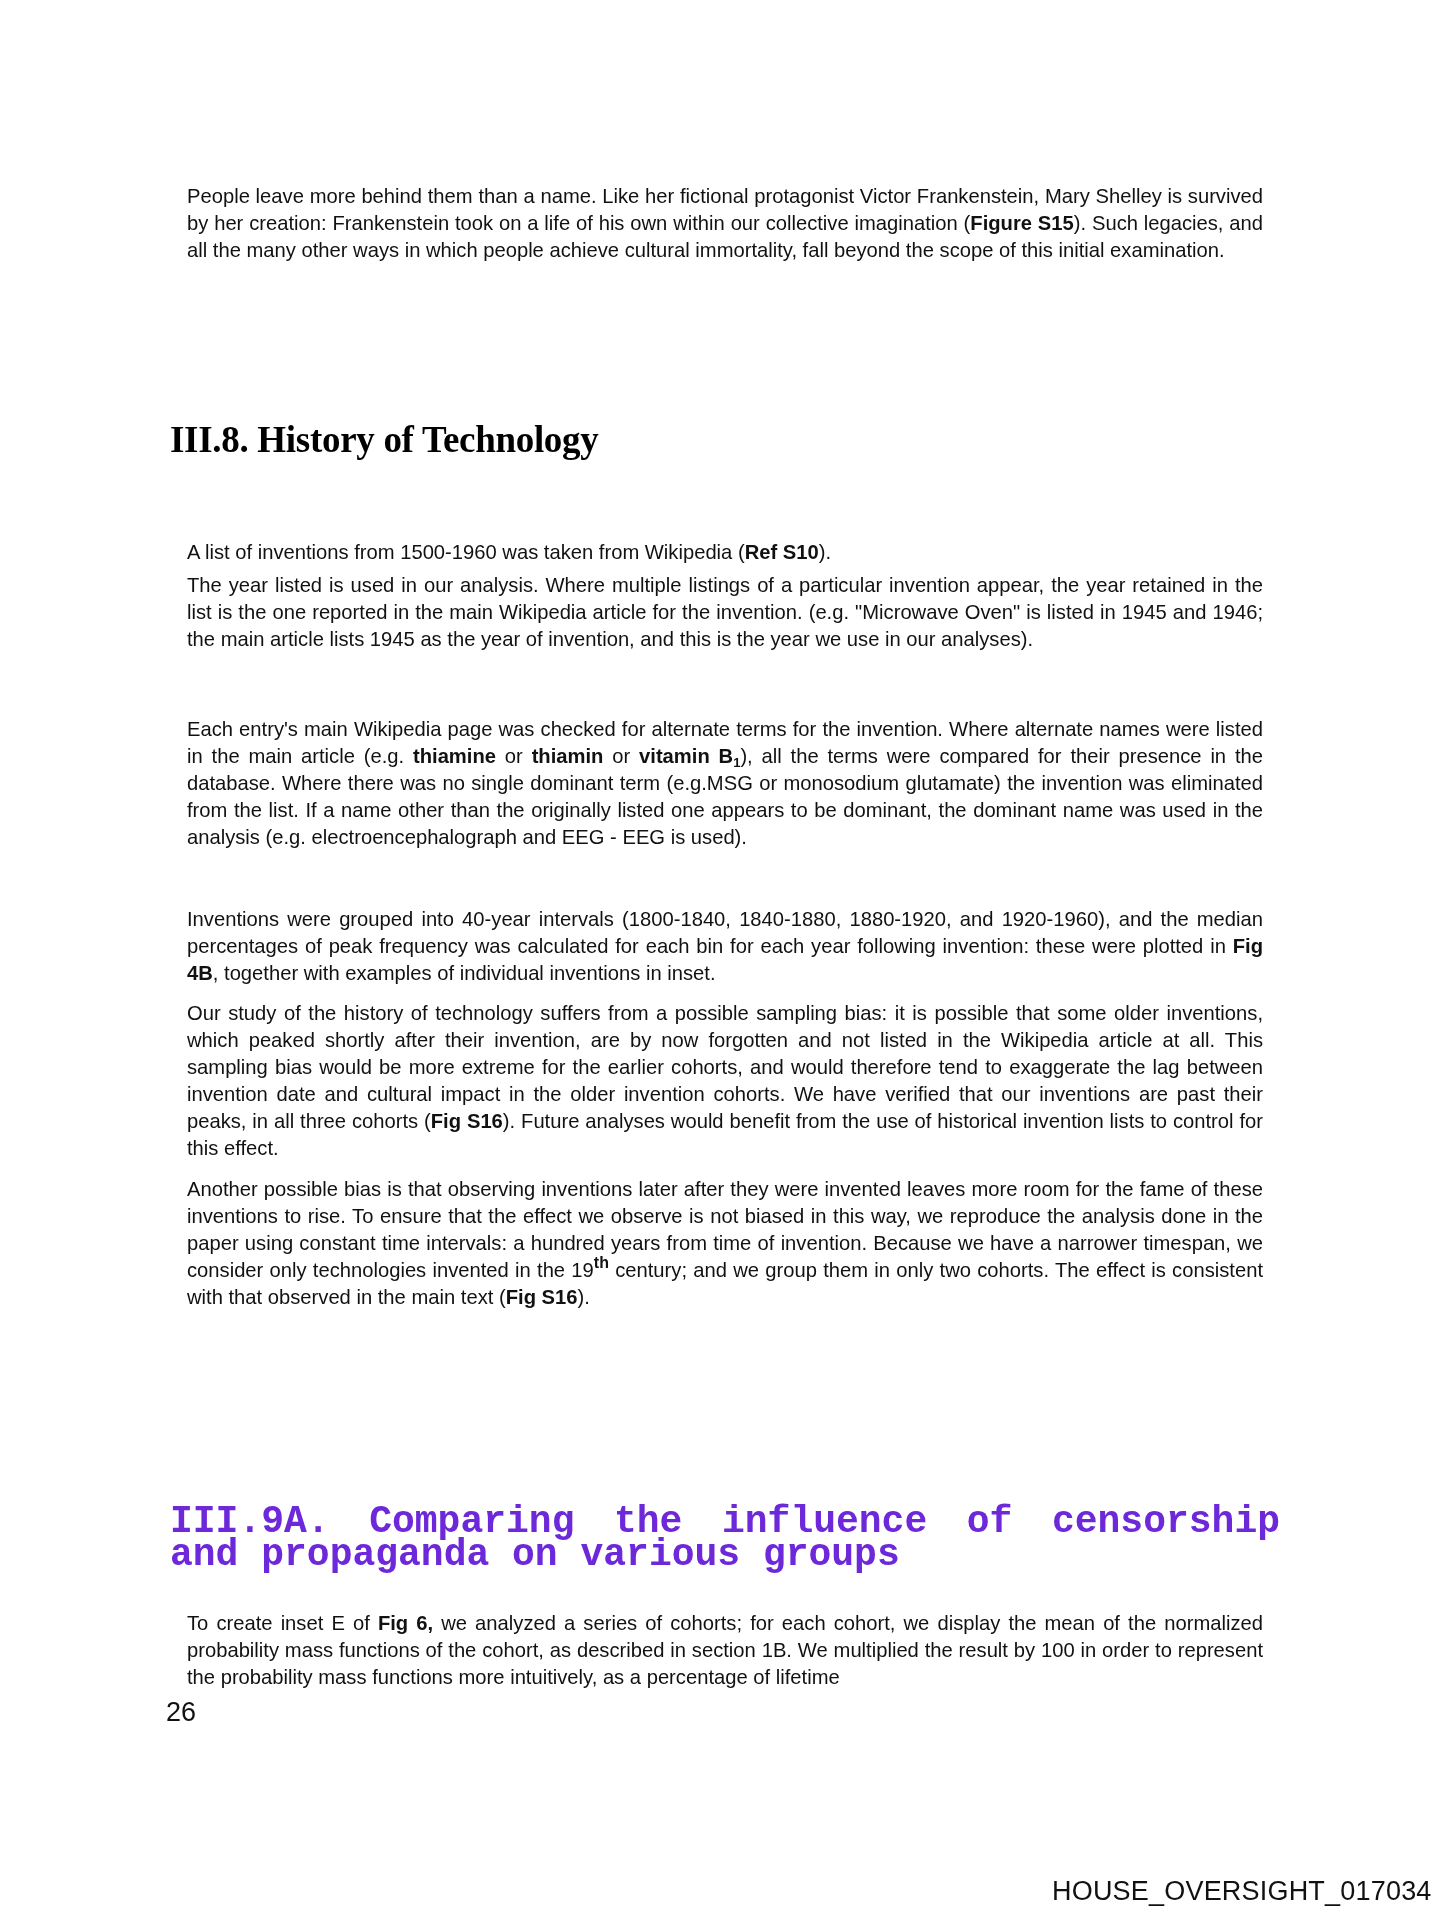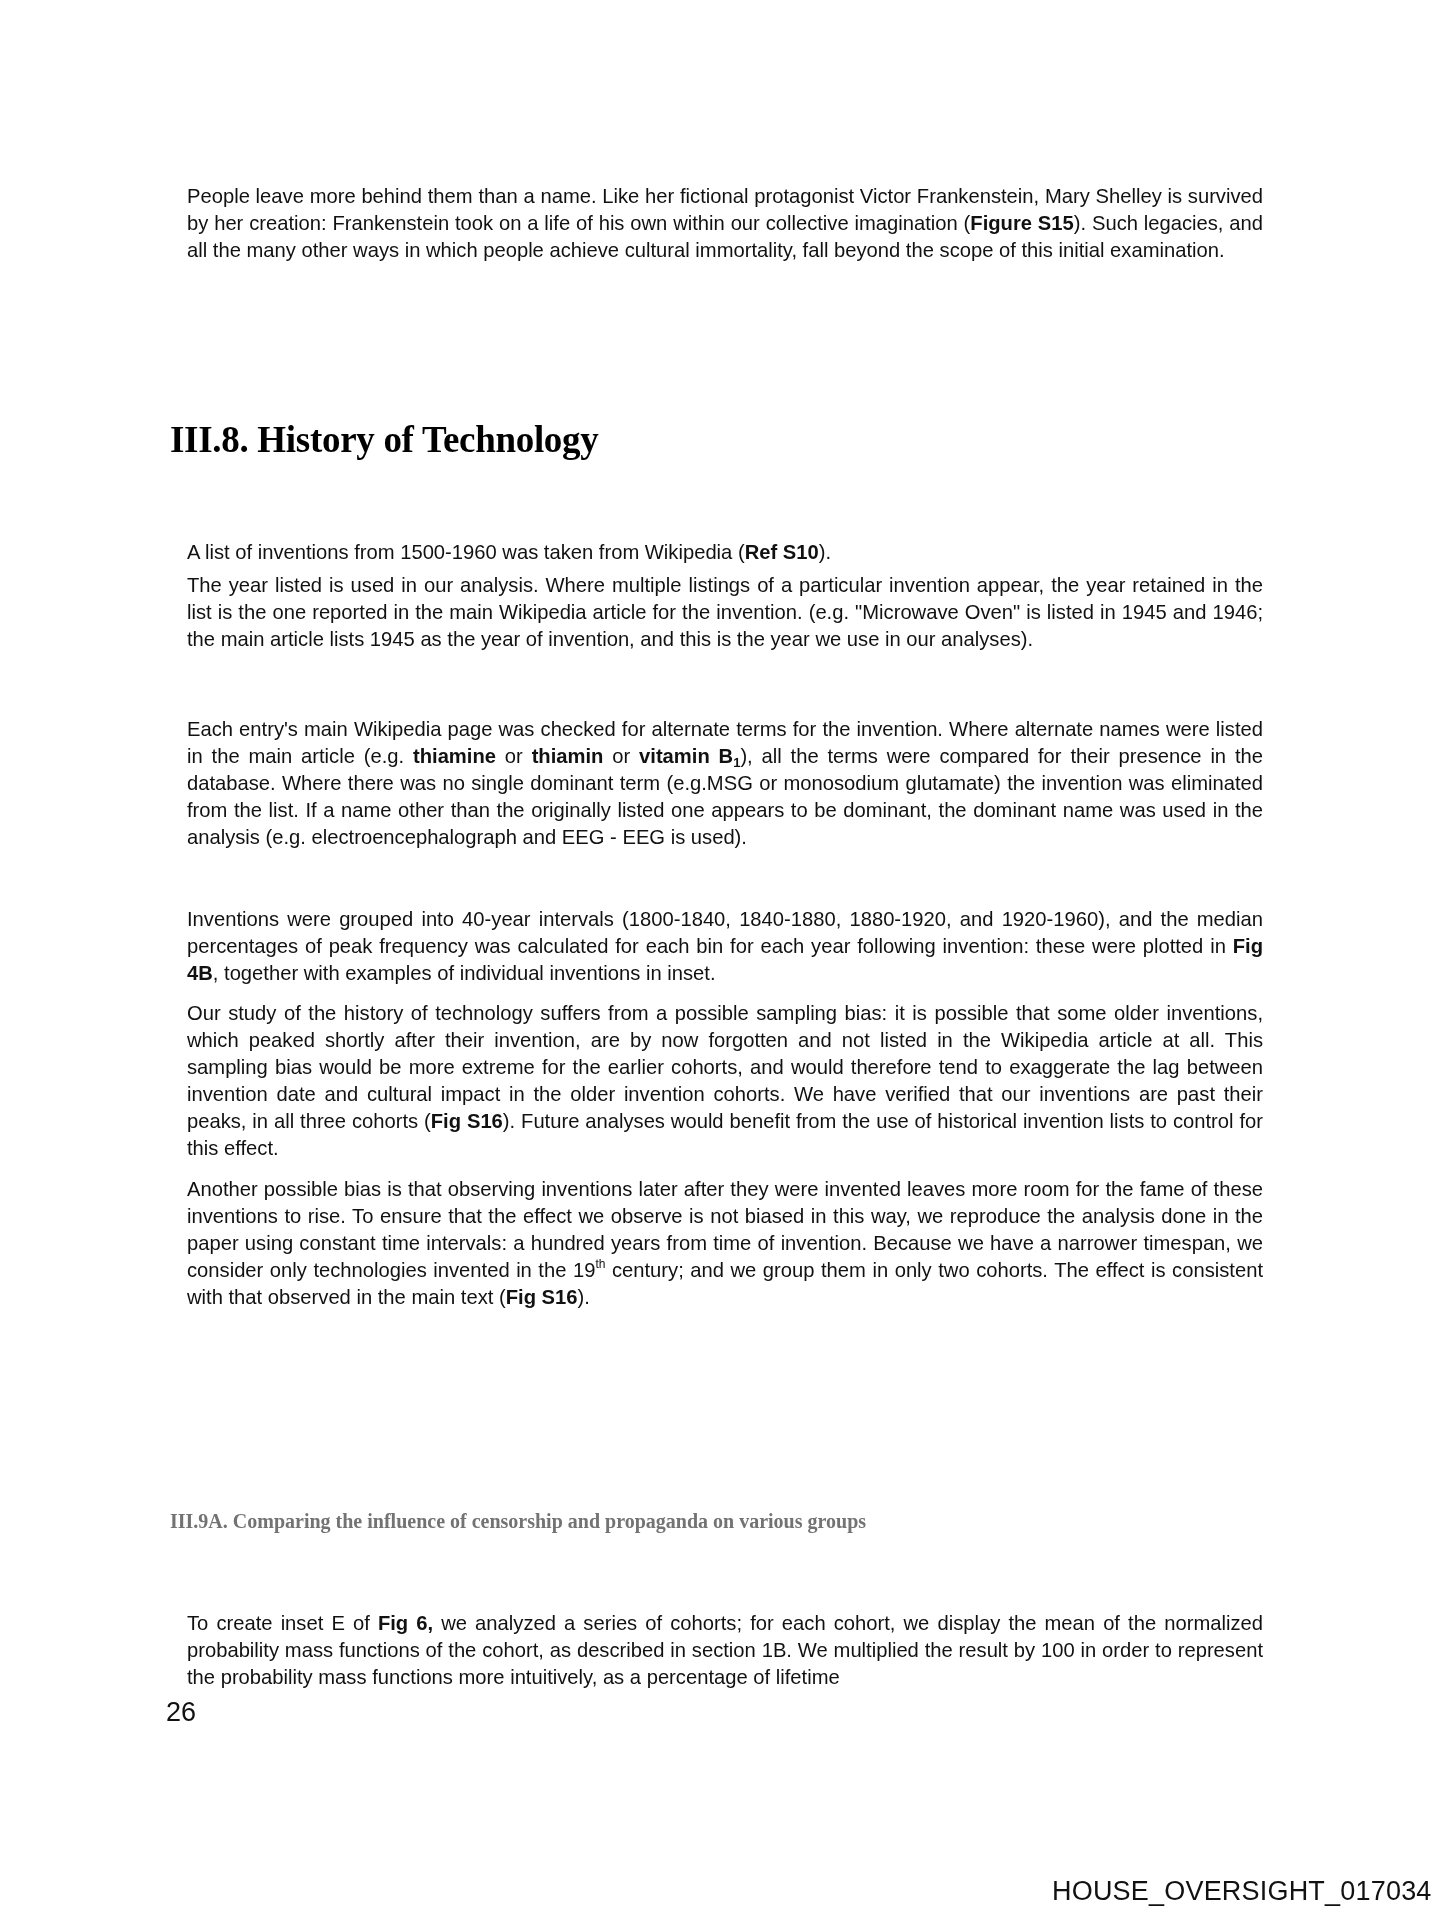--- a/index.html
+++ b/index.html
@@ -8,37 +8,37 @@
   .block { position: absolute; left: 170px; width: 1110px; }
   .body-text {
     font-family: "Liberation Sans", sans-serif;
     font-size: 20.2px;
     line-height: 27px;
     text-align: justify;
     margin: 17px;
     color: #111;
   }
   .body-text b { font-weight: bold; }
-  .body-text sup { font-size: 12px; line-height: 0; vertical-align: 9px; }
+  .body-text sup { font-size: 16px; line-height: 0; vertical-align: 9px; font-weight: bold; }
   .body-text sub { font-size: 13px; line-height: 0; vertical-align: -4px; }
   .h1 {
     font-family: "Liberation Serif", "DejaVu Serif", serif;
     font-weight: bold;
     font-size: 37px;
     line-height: 40px;
     color: #000;
     margin: 0;
     letter-spacing: -0.3px;
   }
   .h2 {
-    font-family: Liberation Serif, serif;
+    font-family: Liberation Mono, monospace;
     font-weight: bold;
-    font-size: 20px;
+    font-size: 38px;
     line-height: 33px;
-    color: #737373;
+    color: #6d28d9;
     margin: 0;
     text-align: justify;
     text-align-last: left;
   }
   .pagenum {
     position: absolute; left: 166px; top: 1697px;
     font-family: "Liberation Sans", sans-serif; font-size: 27px; color: #111;
   }
   .bates {
     position: absolute; left: 1052px; top: 1876px;

